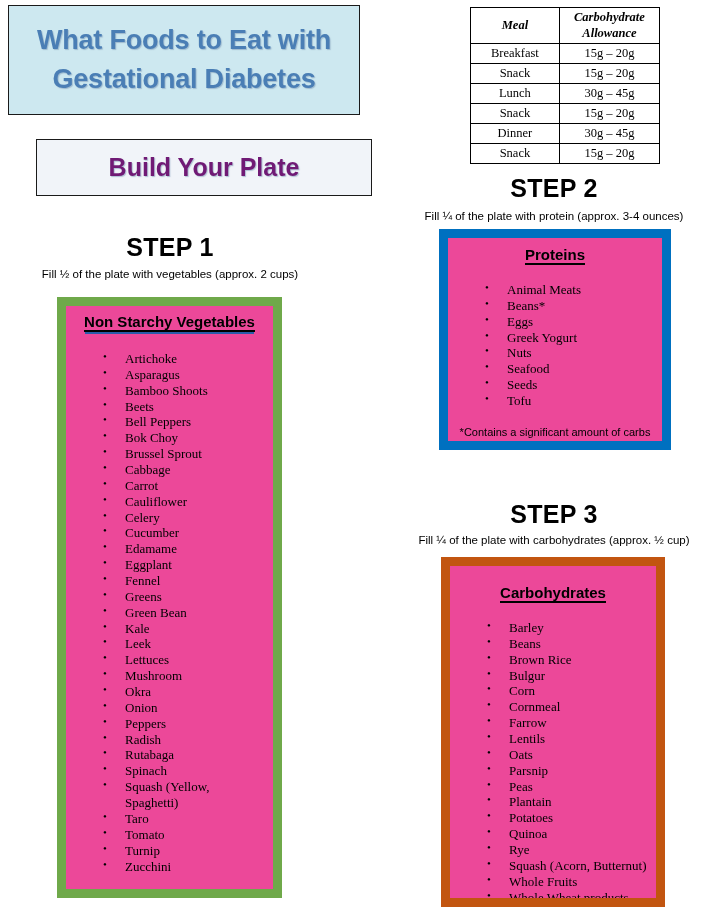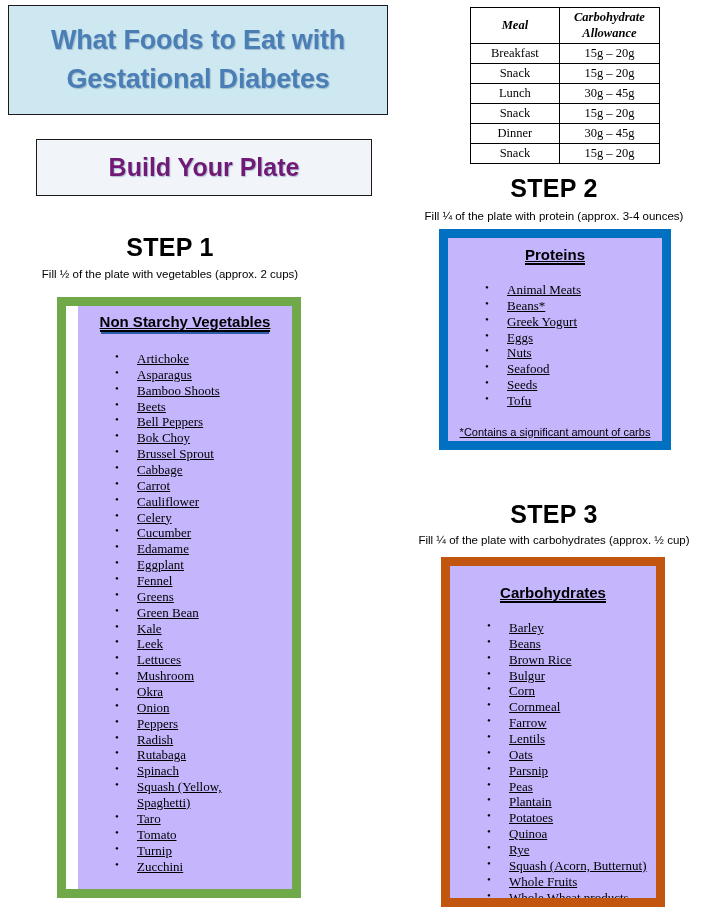--- a/index.html
+++ b/index.html
@@ -14,21 +14,21 @@
     overflow: hidden;
     font-family: "Liberation Sans", sans-serif;
     color: #000000;
   }
 
   
   #title-banner {
     position: absolute;
     left: 8px;
     top: 5px;
-    width: 380px;
+    width: 352px;
     height: 110px;
     background: #CDE8F0;
     border: 1px solid #1a1a1a;
     box-sizing: border-box;
     display: flex;
     flex-direction: column;
     align-items: center;
     justify-content: center;
   }
   #title-banner .tline {
@@ -110,25 +110,24 @@
   #step3-heading { left: 404px; top: 500px; width: 300px; }
   #step3-caption { left: 404px; top: 534px; width: 300px; }
 
   
   .food-box {
     position: absolute;
     box-sizing: border-box;
     background: #ffffff;
   }
   .food-box .inner {
-    background: #c4b5fd;
+    background: #ec4899;
     height: 100%;
     box-sizing: border-box;
     overflow: hidden;
-    text-decoration: underline;
   }
   .box-title {
     text-align: center;
     font-size: 15px;
     font-weight: bold;
     font-family: "Liberation Sans", sans-serif;
   }
   .box-title span.u {
     border-bottom: 2px solid #000;
     padding-bottom: 0px;
@@ -157,24 +156,23 @@
   }
   ul.food-list li.cont {
     padding-left: 52px;
   }
   ul.food-list li.cont::before { content: ""; }
 
   
   #veg-box {
     left: 57px;
     top: 297px;
-    width: 244px;
+    width: 225px;
     height: 601px;
     border: 9px solid #6FA94A;
-    padding-left: 12px;
   }
   #veg-box .box-title { margin-top: 7px; }
   #veg-box ul.food-list { margin-top: 21px; }
 
   
   #protein-box {
     left: 439px;
     top: 229px;
     width: 232px;
     height: 221px;
@@ -298,22 +296,22 @@
 
 <div class="step-heading" id="step2-heading">STEP 2</div>
 <div class="step-caption" id="step2-caption">Fill ¼ of the plate with protein (approx. 3-4 ounces)</div>
 
 <div class="food-box" id="protein-box">
   <div class="inner">
     <div class="box-title"><span class="u">Proteins</span></div>
     <ul class="food-list" id="protein-list">
         <li>Animal Meats</li>
         <li>Beans*</li>
+        <li>Eggs</li>
         <li>Greek Yogurt</li>
-        <li>Eggs</li>
         <li>Nuts</li>
         <li>Seafood</li>
         <li>Seeds</li>
         <li>Tofu</li>
       </ul>
     <div id="protein-footnote">*Contains a significant amount of carbs</div>
   </div>
 </div>
 
 <div class="step-heading" id="step3-heading">STEP 3</div>

